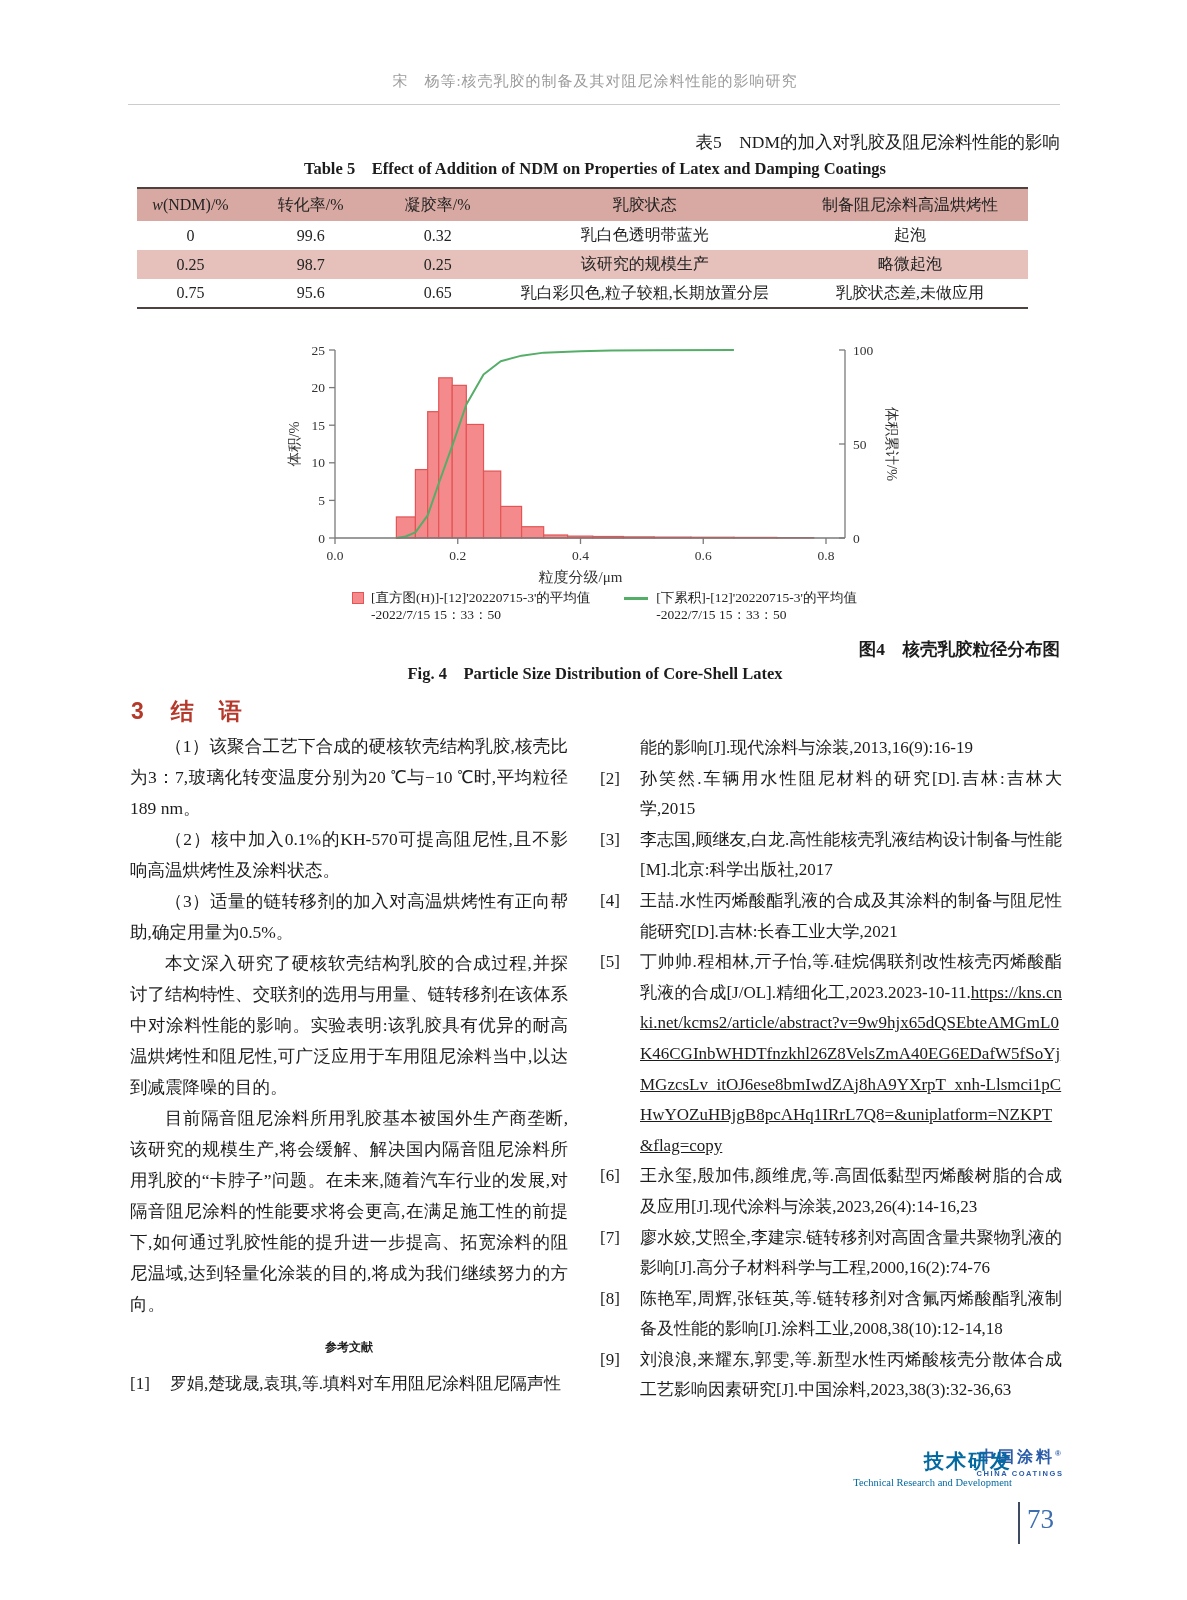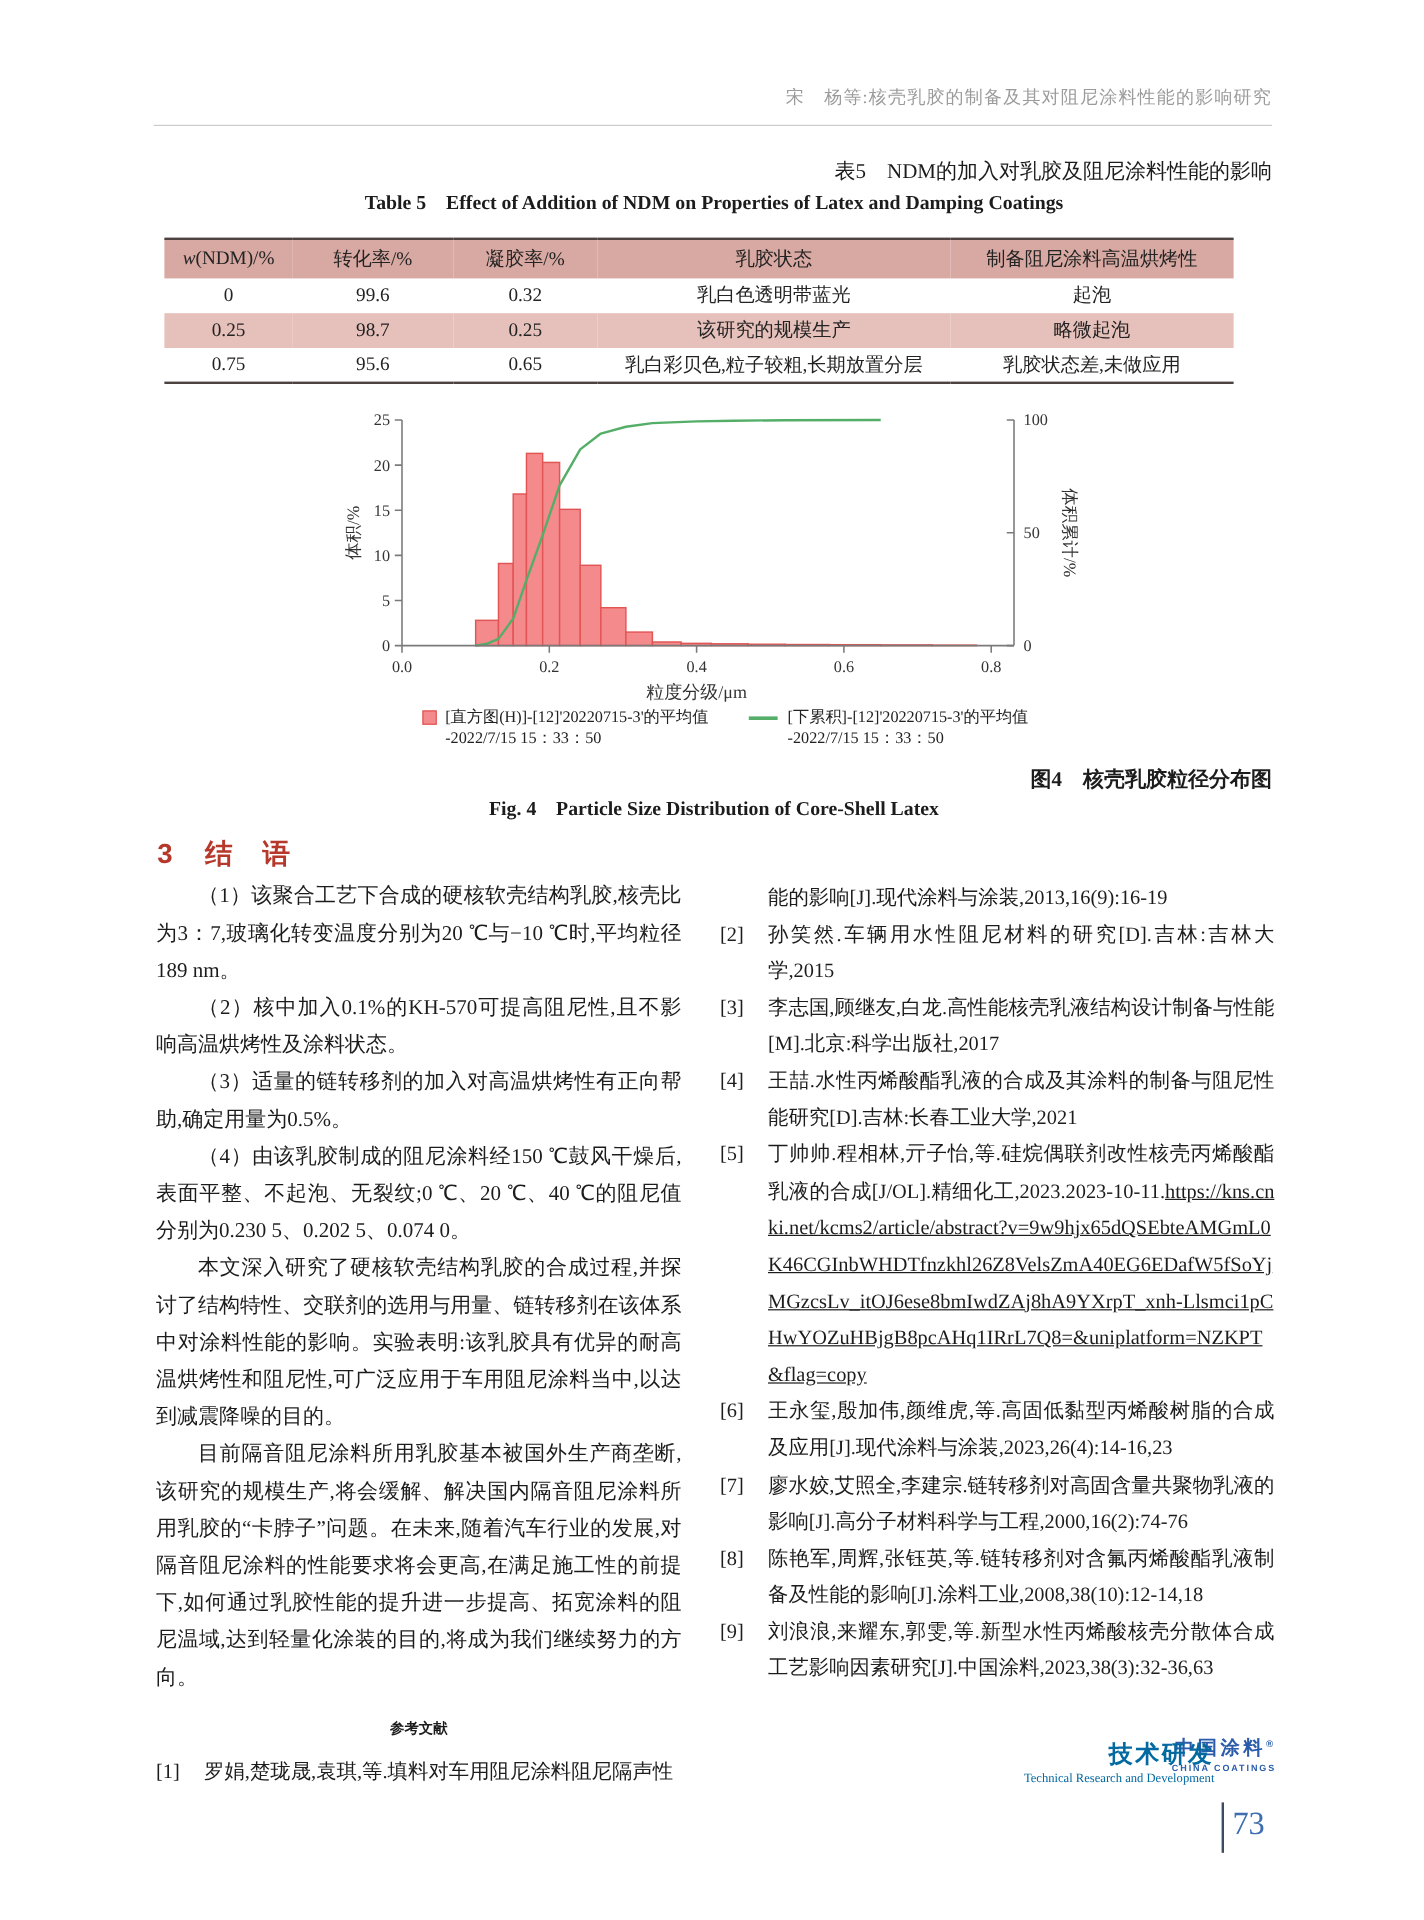--- a/index.html
+++ b/index.html
@@ -5,38 +5,38 @@
   * { margin:0; padding:0; box-sizing:border-box; }
   html,body { background:#ffffff; }
   .page {
     position:relative; width:1187px; height:1600px; margin:0 auto;
     background:#ffffff; overflow:hidden;
     font-family:"Liberation Serif", serif; color:#1c1c1c;
   }
   
   .running-head {
     position:absolute; left:130px; top:72px; width:930px;
-    text-align:right; font-size:15px; color:#9b9b9b; letter-spacing:1px;
+    text-align:center; font-size:15px; color:#9b9b9b; letter-spacing:1px;
   }
   .head-rule {
     position:absolute; left:128px; top:104px; width:932px; height:1px;
     background:#cccccc;
   }
   
   .tbl-title-zh {
     position:absolute; left:130px; top:130px; width:930px; text-align:right;
     font-size:17.5px; font-weight:normal;
   }
   .tbl-title-en {
     position:absolute; left:130px; top:158px; width:930px; text-align:center;
     font-size:16.5px; font-weight:bold;
   }
   
   table.ndm {
-    position:absolute; left:137px; top:198px; width:891px;
+    position:absolute; left:137px; top:187px; width:891px;
     border-collapse:collapse; table-layout:fixed;
     border-top:2px solid #4d423f; border-bottom:2px solid #4d423f;
     font-size:16px; color:#232323;
   }
   table.ndm th, table.ndm td {
     text-align:center; font-weight:normal; padding:0 4px; height:29px;
   }
   table.ndm thead tr { background:#d8a8a2; height:33px; }
   table.ndm tbody tr:nth-child(even) { background:#e6c0ba; }
   
@@ -241,21 +241,20 @@
   <div class="fig-cap-en">Fig. 4　Particle Size Distribution of Core-Shell Latex</div>
 
   <div class="sec-heading">
     <span class="sec-num">3</span><span>结　语</span>
   </div>
 
   <div class="col-left">
     <p>（1）该聚合工艺下合成的硬核软壳结构乳胶,核壳比为3：7,玻璃化转变温度分别为20 ℃与−10 ℃时,平均粒径189 nm。</p>
     <p>（2）核中加入0.1%的KH-570可提高阻尼性,且不影响高温烘烤性及涂料状态。</p>
     <p>（3）适量的链转移剂的加入对高温烘烤性有正向帮助,确定用量为0.5%。</p>
-    <p>（4）由该乳胶制成的阻尼涂料经150 ℃鼓风干燥后,表面平整、不起泡、无裂纹;0 ℃、20 ℃、40 ℃的阻尼值分别为0.230 5、0.202 5、0.074 0。</p>
     <p>本文深入研究了硬核软壳结构乳胶的合成过程,并探讨了结构特性、交联剂的选用与用量、链转移剂在该体系中对涂料性能的影响。实验表明:该乳胶具有优异的耐高温烘烤性和阻尼性,可广泛应用于车用阻尼涂料当中,以达到减震降噪的目的。</p>
     <p>目前隔音阻尼涂料所用乳胶基本被国外生产商垄断,该研究的规模生产,将会缓解、解决国内隔音阻尼涂料所用乳胶的“卡脖子”问题。在未来,随着汽车行业的发展,对隔音阻尼涂料的性能要求将会更高,在满足施工性的前提下,如何通过乳胶性能的提升进一步提高、拓宽涂料的阻尼温域,达到轻量化涂装的目的,将成为我们继续努力的方向。</p>
     <div class="refs-heading">参考文献</div>
     <div id="refs-left">
         <div class="ref-item"><span class="ref-num">[1]</span>罗娟,楚珑晟,袁琪,等.填料对车用阻尼涂料阻尼隔声性</div>
       </div>
   </div>
 
   <div class="col-right">
     <div id="refs-right">

